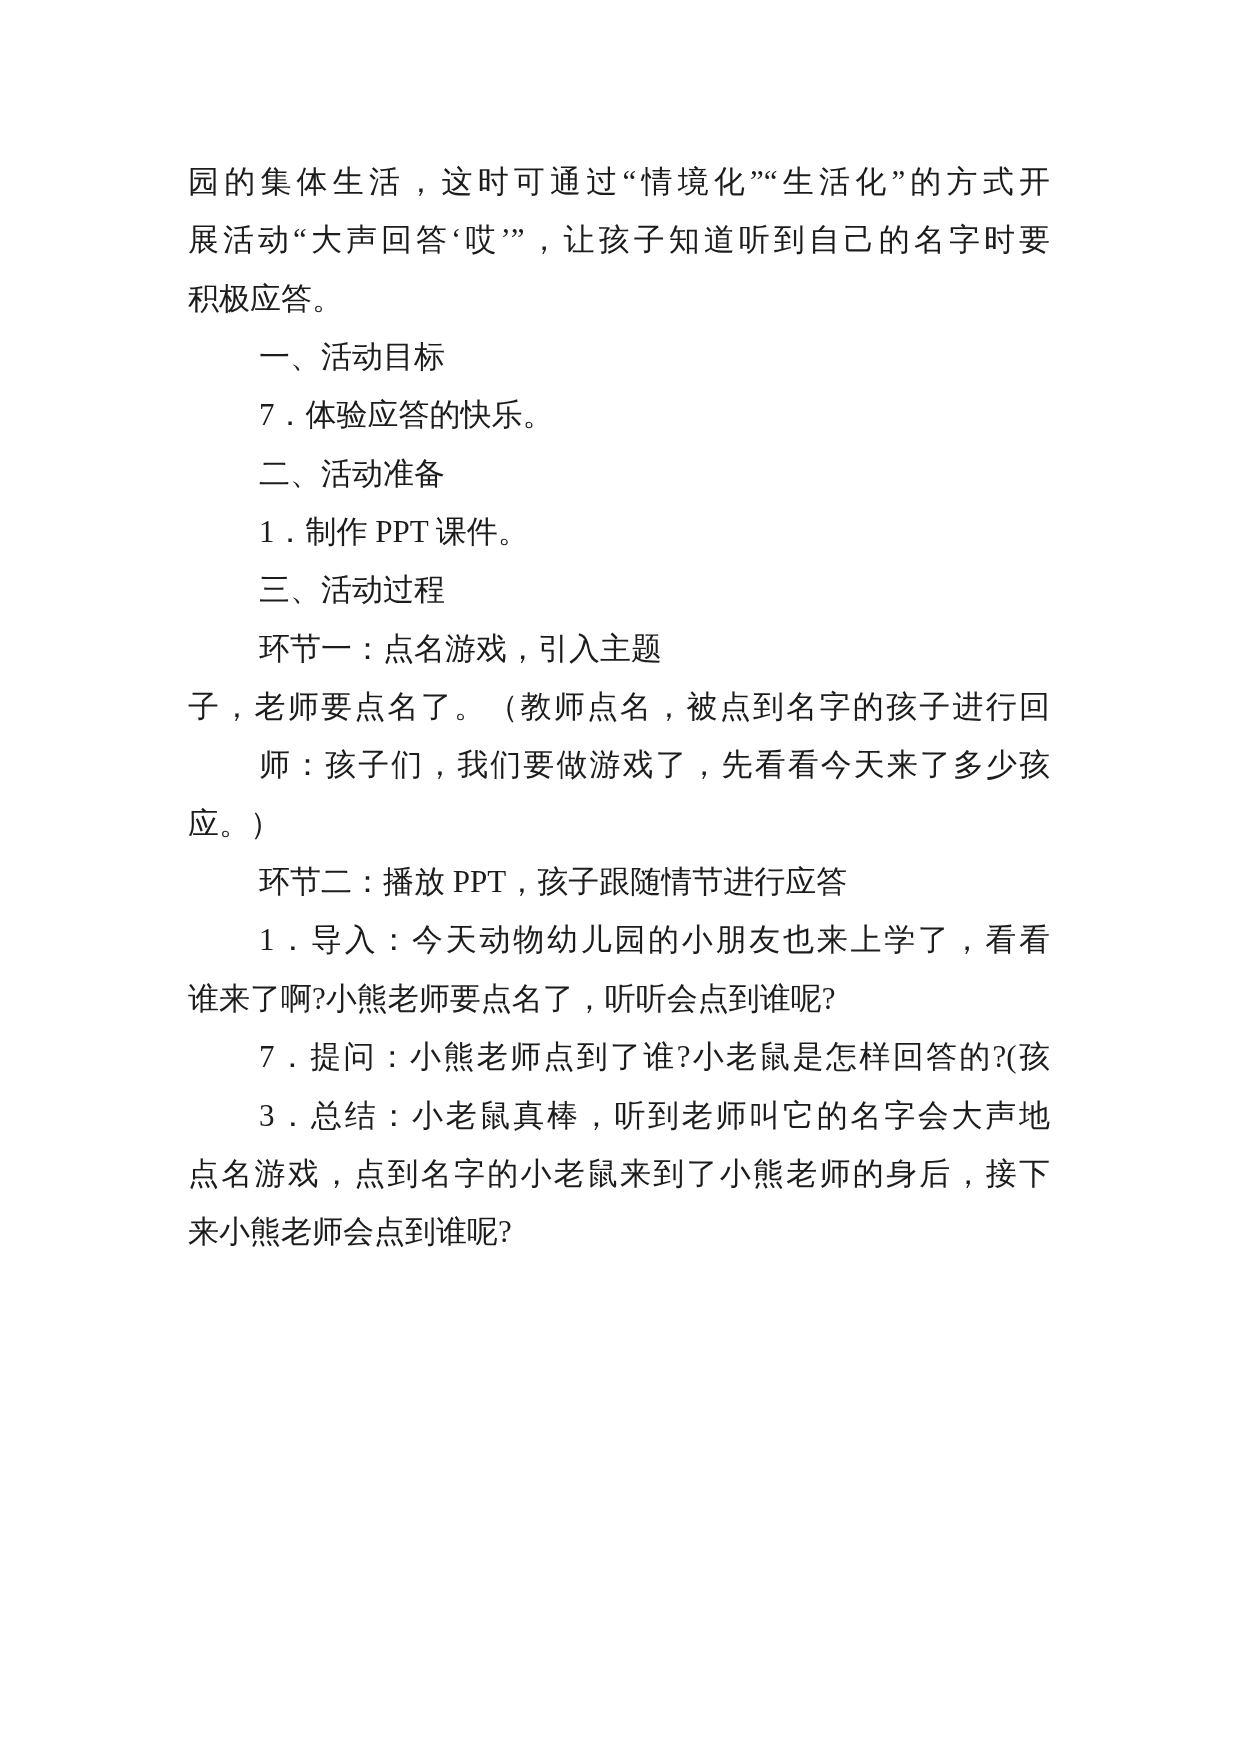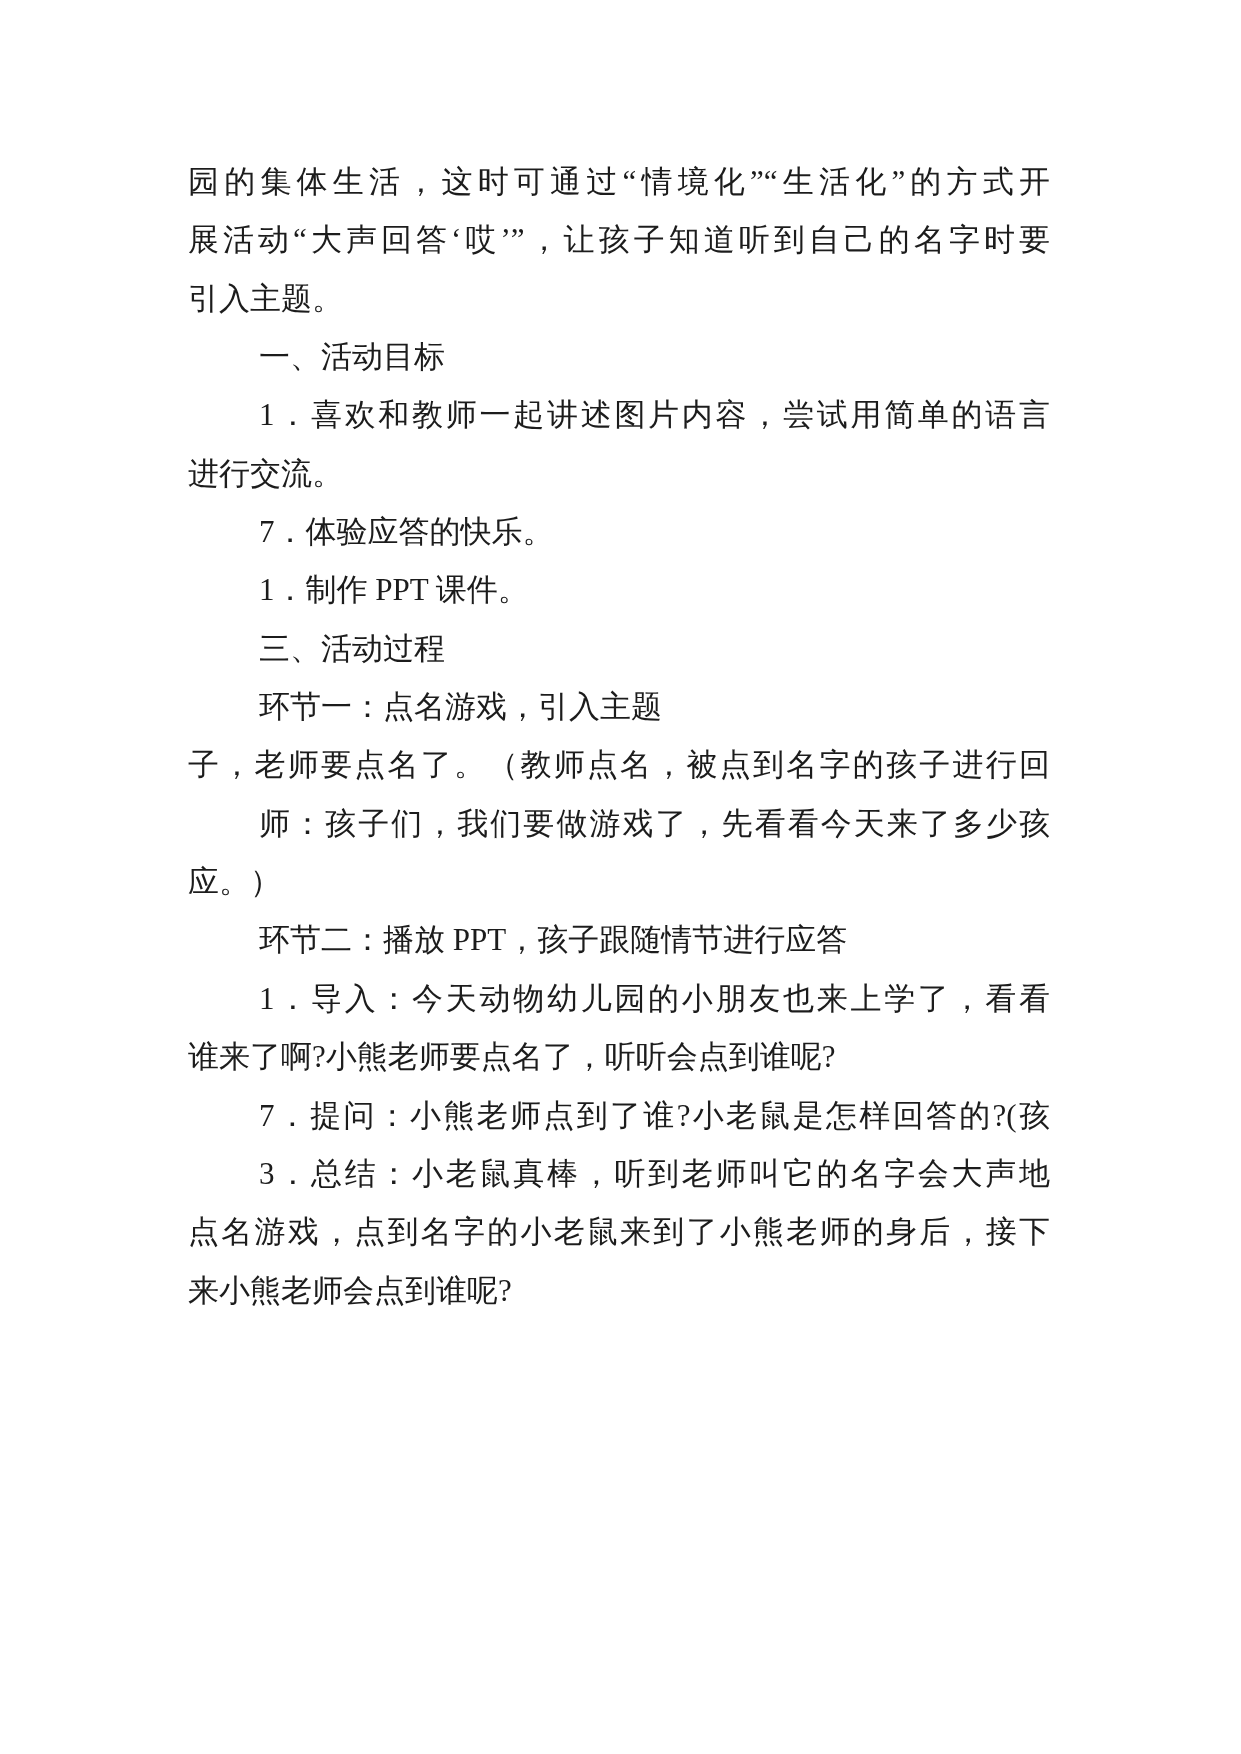--- a/index.html
+++ b/index.html
@@ -42,31 +42,30 @@
   }
 </style>
 </head>
 <body>
 
 <div class="page">
   <div class="textblock" id="doc-body" style="color: rgb(28, 28, 28);">
       <div class="para">
         <div class="line">园的集体生活，这时可通过“情境化”“生活化”的方式开</div>
         <div class="line">展活动“大声回答‘哎’”，让孩子知道听到自己的名字时要</div>
-        <div class="line last">引入主题。</div>
+        <div class="line last">积极应答。</div>
       </div>
       <div class="para">
         <div class="line last indent">一、活动目标</div>
       </div>
       <div class="para">
-        <div class="line indent">1．喜欢和教师一起讲述图片内容，尝试用简单的语言</div>
-        <div class="line last">进行交流。</div>
+        <div class="line last indent">7．体验应答的快乐。</div>
       </div>
       <div class="para">
-        <div class="line last indent">7．体验应答的快乐。</div>
+        <div class="line last indent">二、活动准备</div>
       </div>
       <div class="para">
         <div class="line last indent">1．制作 PPT 课件。</div>
       </div>
       <div class="para">
         <div class="line last indent">三、活动过程</div>
       </div>
       <div class="para">
         <div class="line last indent">环节一：点名游戏，引入主题</div>
       </div>

